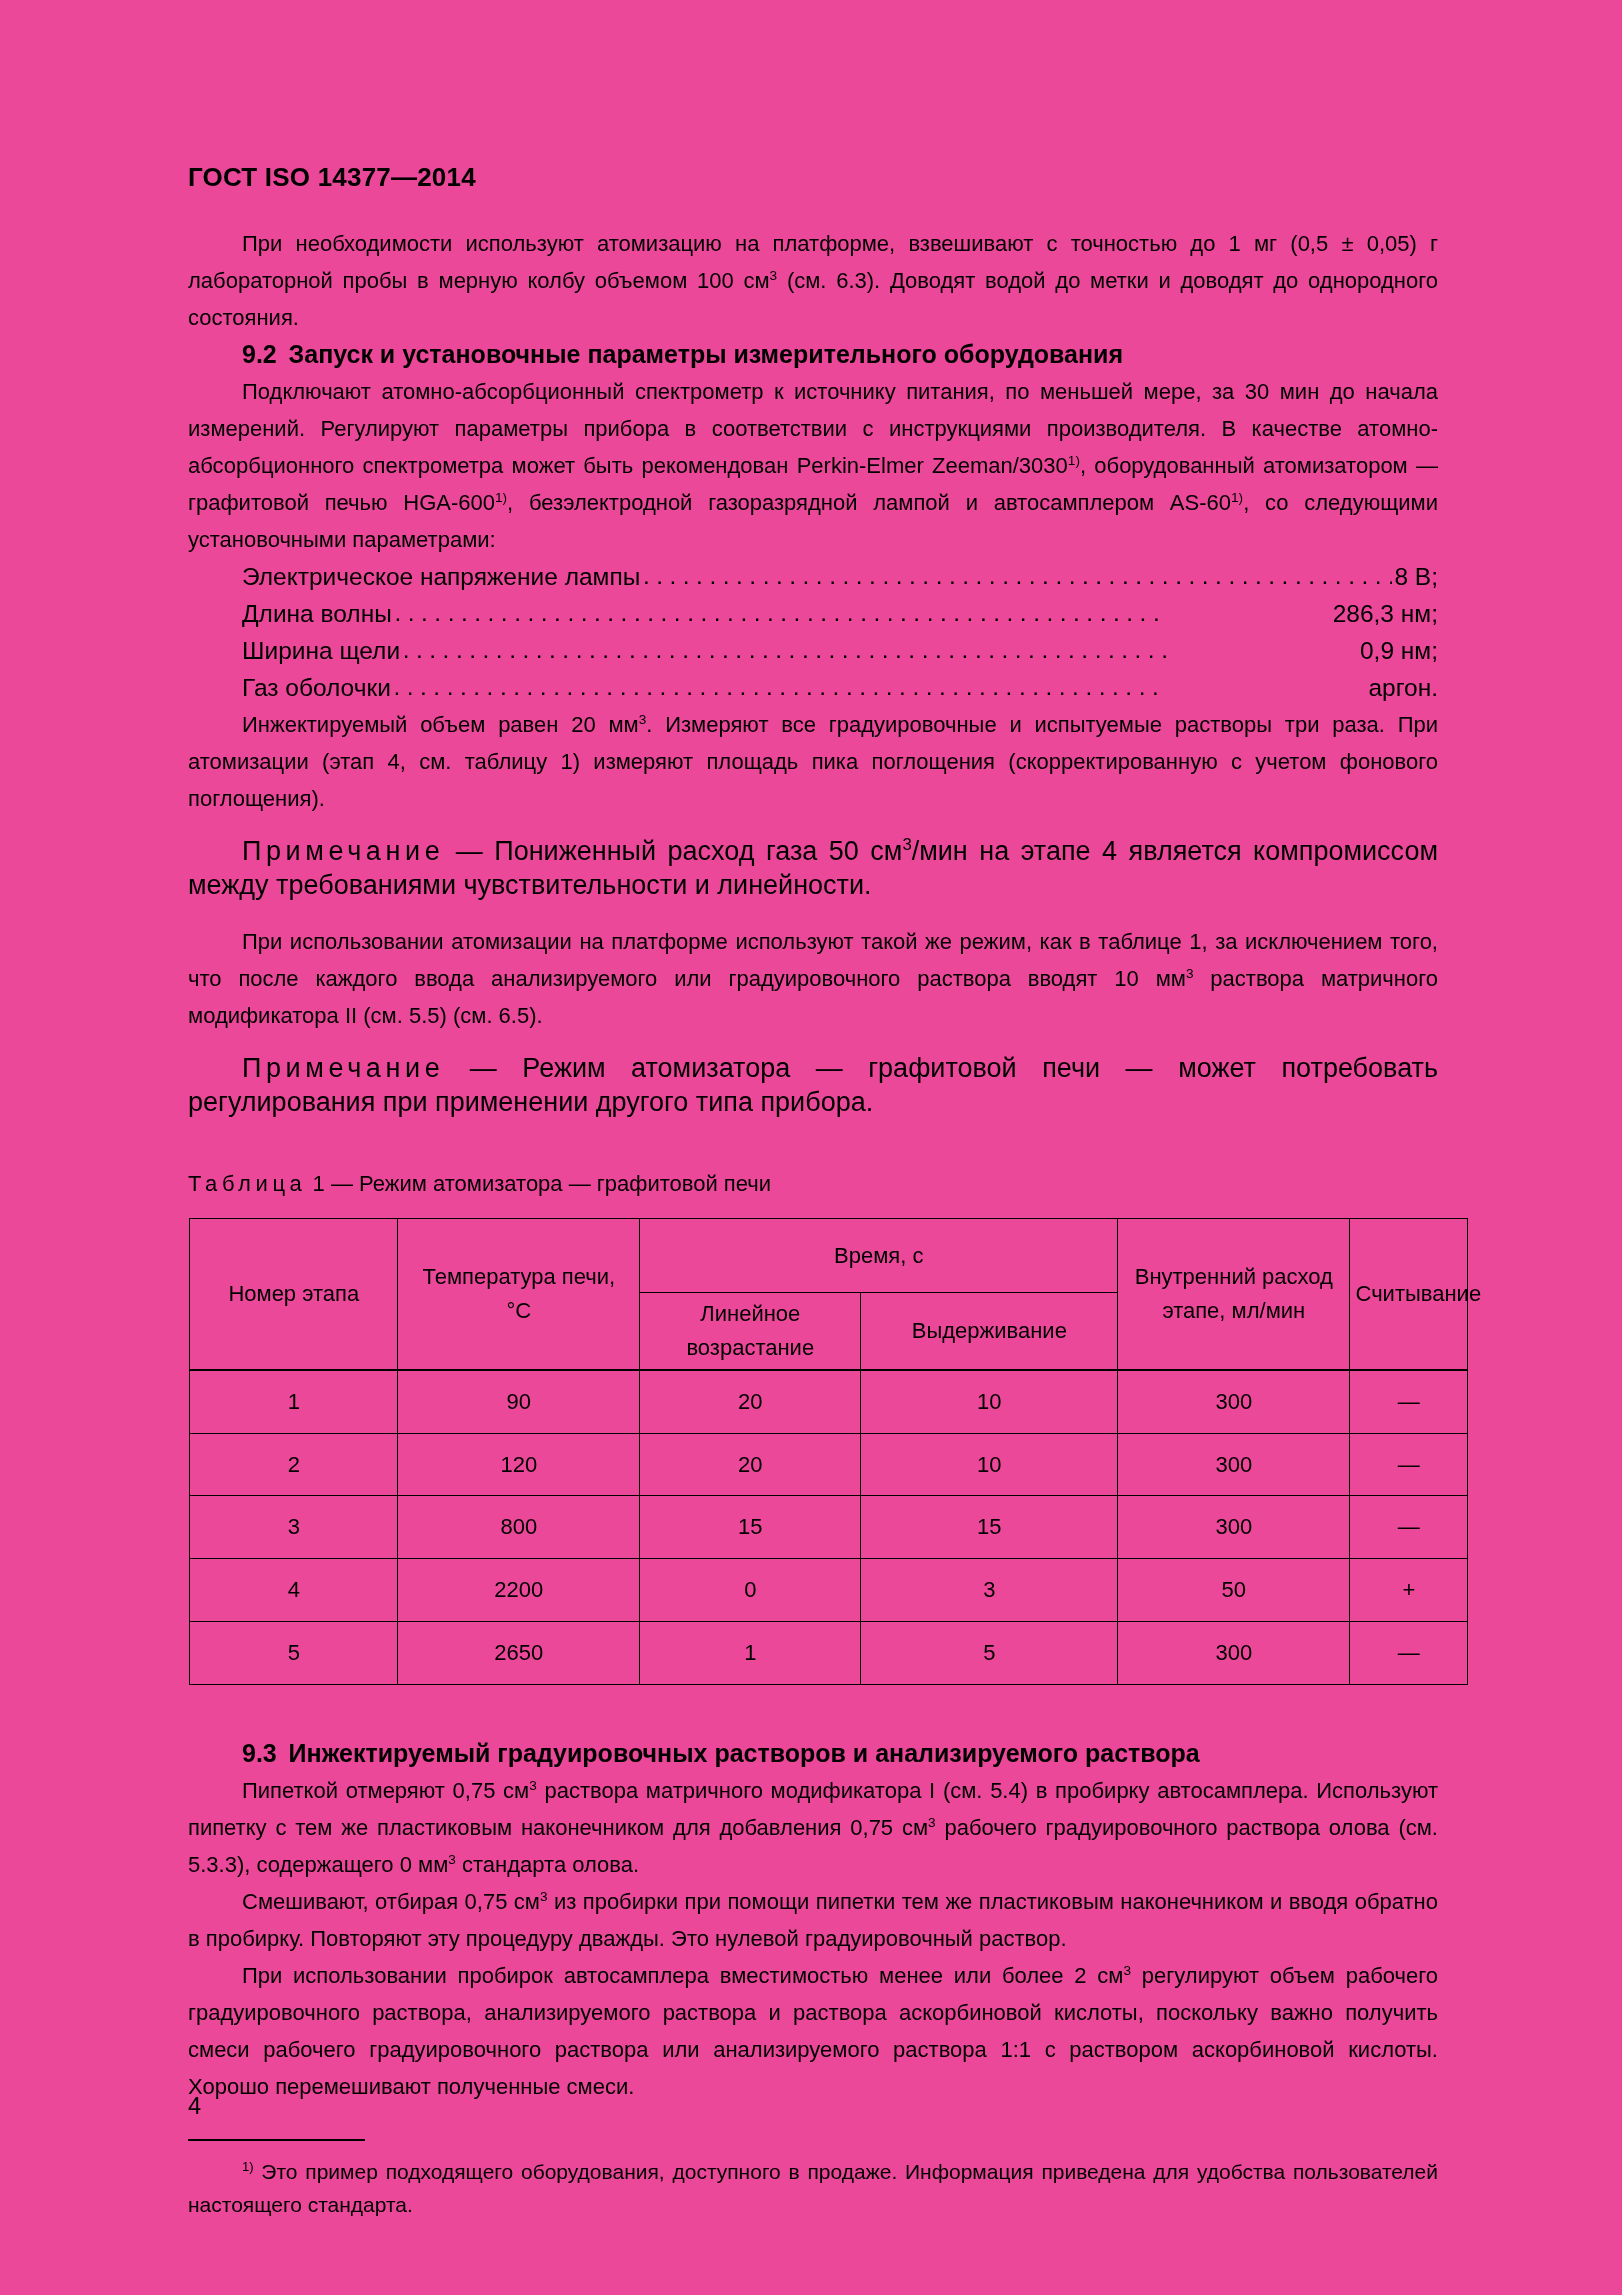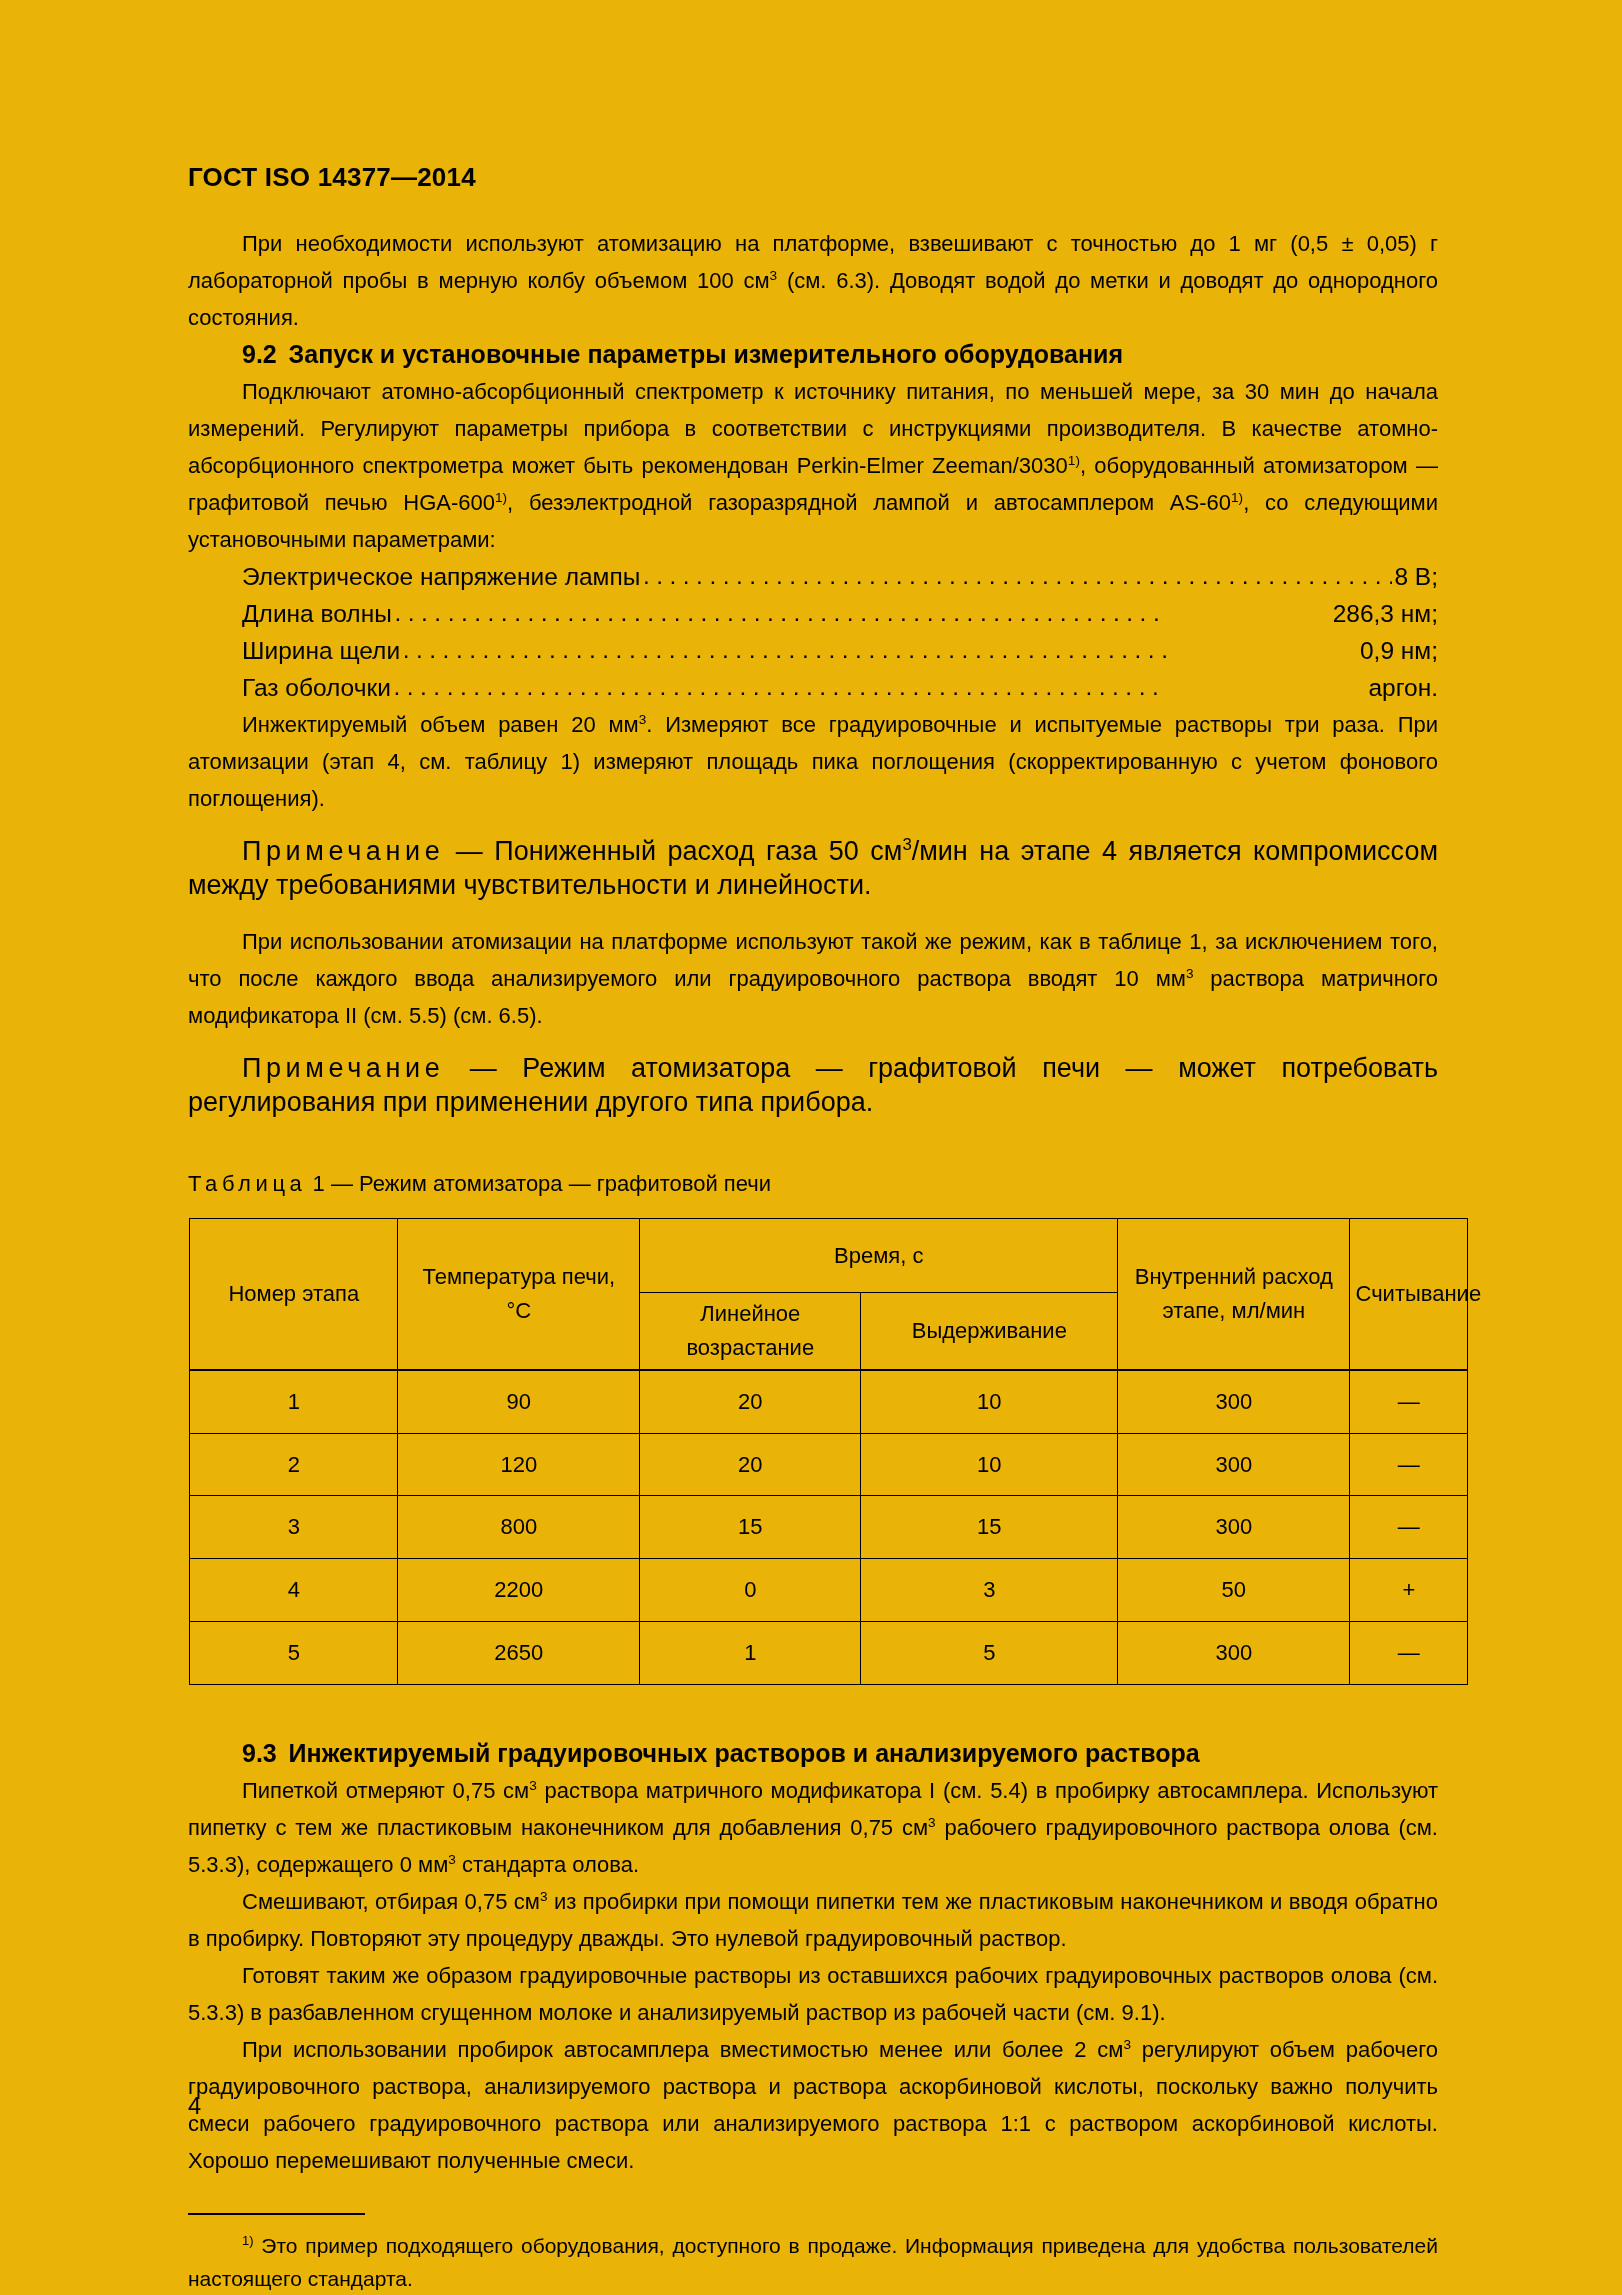--- a/index.html
+++ b/index.html
@@ -4,21 +4,21 @@
 <style>
   html, body {
     margin: 0;
     padding: 0;
     background: #ffffff;
   }
   .page {
     position: relative;
     width: 1623px;
     height: 2295px;
-    background: #eab308;
+    background: #ec4899;
     font-family: "Liberation Sans", sans-serif;
     color: #000000;
     box-sizing: border-box;
     overflow: hidden;
   }
   .content {
     position: absolute;
     left: 188px;
     top: 0;
     width: 1250px;
@@ -271,21 +271,20 @@
         </tr>
       </tbody>
     </table>
 
     <p class="sec-head" style="margin-top:50px;"><span class="num">9.3</span><span>Инжектируемый градуировочных растворов и анализируемого раствора</span></p>
 
     <p class="para"><span>Пипеткой отмеряют 0,75 см</span><sup class="sup">3</sup><span> раствора матричного модификатора I (см. 5.4) в пробирку автосамплера. Используют пипетку с тем же пластиковым наконечником для добавления 0,75 см</span><sup class="sup">3</sup><span> рабочего градуировочного раствора олова (см. 5.3.3), содержащего 0 мм</span><sup class="sup">3</sup><span> стандарта олова.</span></p>
 
     <p class="para"><span>Смешивают, отбирая 0,75 см</span><sup class="sup">3</sup><span> из пробирки при помощи пипетки тем же пластиковым наконечником и вводя обратно в пробирку. Повторяют эту процедуру дважды. Это нулевой градуировочный раствор.</span></p>
 
-    <p class="para">Готовят таким же образом градуировочные растворы из оставшихся рабочих градуировочных растворов олова (см. 5.3.3) в разбавленном сгущенном молоке и анализируемый раствор из рабочей части (см. 9.1).</p>
 
     <p class="para"><span>При использовании пробирок автосамплера вместимостью менее или более 2 см</span><sup class="sup">3</sup><span> регулируют объем рабочего градуировочного раствора, анализируемого раствора и раствора аскорбиновой кислоты, поскольку важно получить смеси рабочего градуировочного раствора или анализируемого раствора 1:1 с раствором аскорбиновой кислоты. Хорошо перемешивают полученные смеси.</span></p>
 
     <div class="footnote-rule" style="margin-top:34px;"></div>
 
     <p class="footnote" style="margin-top:14.4px;"><sup class="sup">1)</sup><span> Это пример подходящего оборудования, доступного в продаже. Информация приведена для удобства пользователей настоящего стандарта.</span></p>
 
   </div>
 
   <div class="page-number">4</div>

